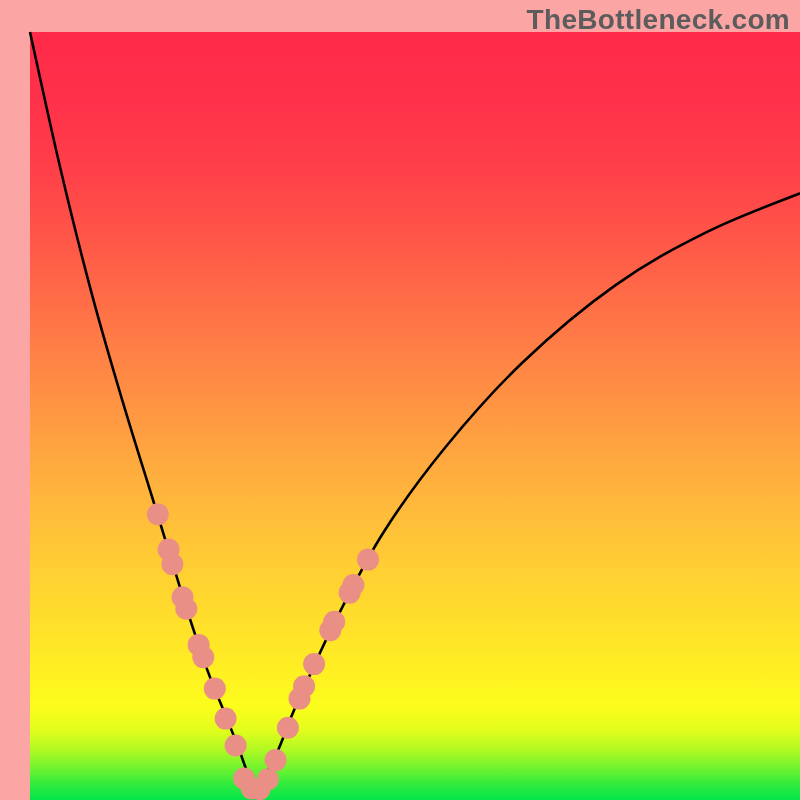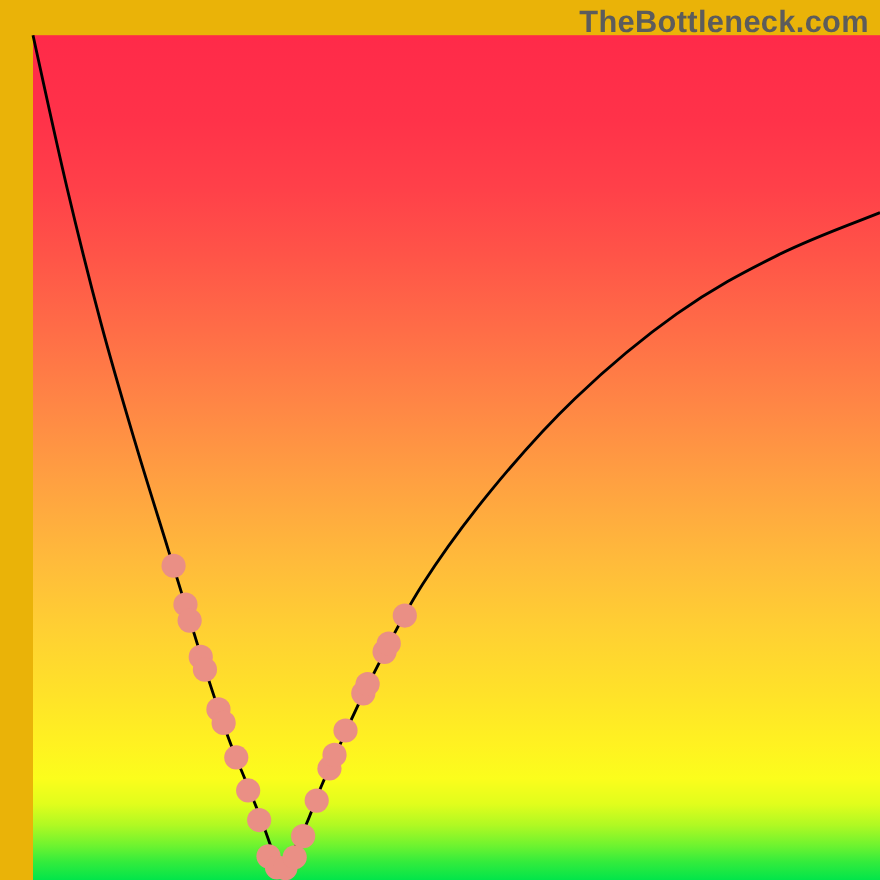--- a/index.html
+++ b/index.html
@@ -10,21 +10,21 @@
     overflow: hidden;
     background: #000;
     font-family: Arial, Helvetica, sans-serif;
   }
   .frame {
     position: absolute;
     left: 0;
     top: 0;
     width: 800px;
     height: 800px;
-    background: #eab308;
+    background: #fca5a5;
   }
   .plot {
     position: absolute;
     left: 30px;
     top: 32px;
     width: 770px;
     height: 768px;
     background: linear-gradient(to top,
       #02e54a 0%,
       #35ec3c 2.2%,

